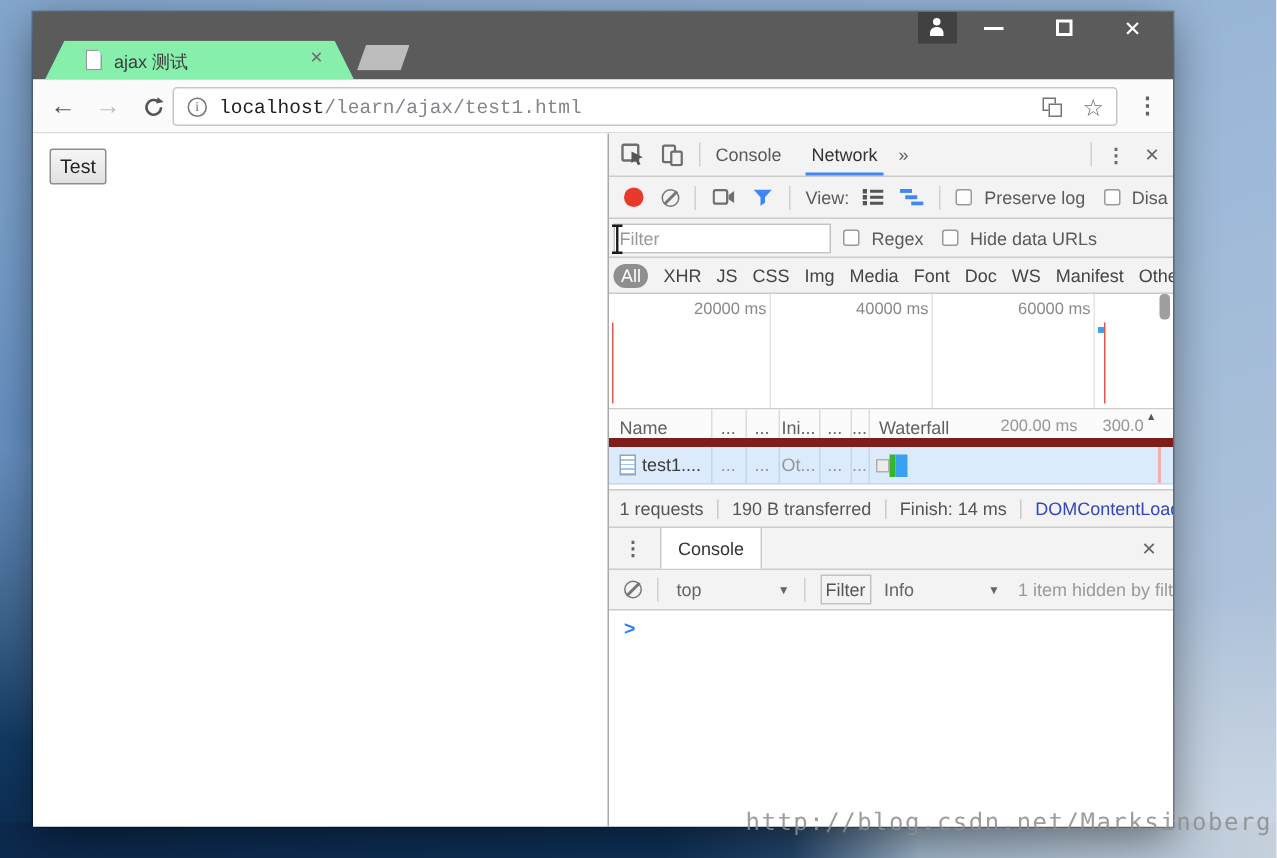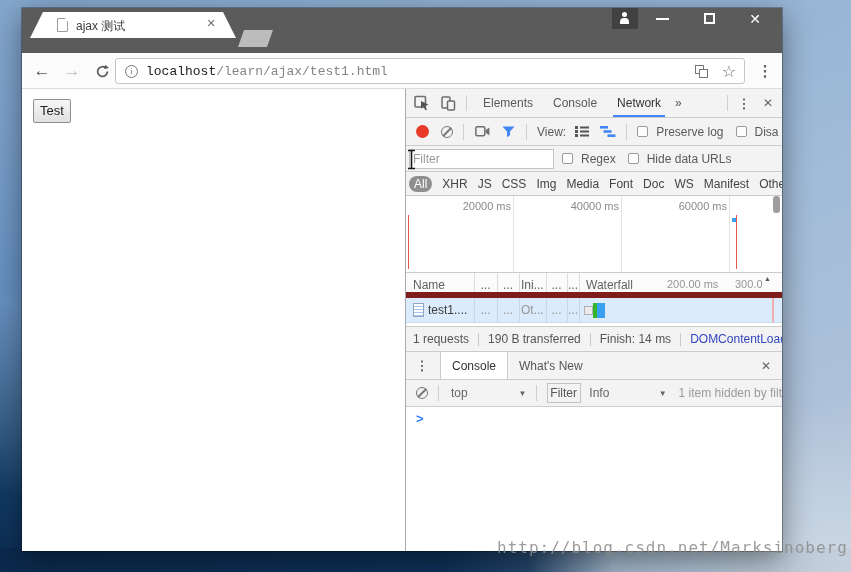--- a/index.html
+++ b/index.html
@@ -24,21 +24,21 @@
   .profile-btn { position:absolute; left:590px; top:0; width:26px; height:21px; background:#414141; }
   .person { position:absolute; left:8px; top:4px; width:9px; height:13px; }
   .person::before { content:""; position:absolute; left:2px; top:0; width:5px; height:5px; border-radius:50%; background:#fff; }
   .person::after  { content:""; position:absolute; left:0; top:6px; width:9px; height:6px; border-radius:4px 4px 0 0; background:#fff; }
   .win-btn { position:absolute; top:0; width:30px; height:21px; display:flex; align-items:center; justify-content:center; color:#fff; }
   .btn-min  { left:625px; } .btn-min i { display:block; width:13px; height:2px; background:#fff; }
   .btn-max  { left:672px; } .btn-max i { display:block; width:11px; height:11px; border:2px solid #fff; }
   .btn-close{ left:718px; font-size:14px; }
 
   .tabstrip { position:absolute; left:0; bottom:0; width:100%; height:26px; }
-  .tab { position:absolute; left:8px; bottom:15px; width:206px; height:26px; background:#ffffff;
+  .tab { position:absolute; left:8px; bottom:0; width:206px; height:26px; background:#86efac;
     clip-path:polygon(13px 0, calc(100% - 13px) 0, 100% 100%, 0 100%);
     display:flex; align-items:center; }
   .favicon { position:absolute; left:27px; top:6px; width:11px; height:14px; background:#fff;
     border:1px solid #9a9a9a; border-radius:1px; clip-path:polygon(0 0,72% 0,100% 28%,100% 100%,0 100%); }
   .tab-title { position:absolute; left:46px; top:6px; font-size:12px; color:#3c3c3c; }
   .tab-close { position:absolute; left:173px; top:5px; font-size:11px; color:#6e6e6e; width:16px; text-align:center; }
   .newtab { position:absolute; left:216px; bottom:6px; width:35px; height:17px; background:#bcbcbc;
     clip-path:polygon(6px 0, 100% 0, calc(100% - 6px) 100%, 0 100%); }
 
   .toolbar { position:relative; height:36px; background:#fbfbfb; border-bottom:1px solid #dcdcdc; }
@@ -214,21 +214,20 @@
                 <path d="M7 6 L14.6 9.8 L11.2 10.8 L13 14.4 L11.3 15.2 L9.5 11.6 L7 13.8 Z" fill="#555"></path>
               </svg>
           </span>
           <span class="dt-ic gap10">
             <svg width="15" height="15" viewBox="0 0 15 15">
                 <rect x="1" y="1" width="8" height="11" rx="1" fill="none" stroke="#6e6e6e" stroke-width="1.5"></rect>
                 <rect x="6.5" y="5" width="7" height="9" rx="1" fill="#f3f3f3" stroke="#6e6e6e" stroke-width="1.5"></rect>
               </svg>
           </span>
           <span class="vdiv gap10"></span>
-          <span class="dt-tab" style="margin-left:6px;">Elements</span>
           <span class="dt-tab">Console</span>
           <span class="dt-tab active">Network</span>
           <span class="dt-tab" style="padding:0 4px;">»</span>
           <span class="vdiv" style="margin-left:auto;"></span>
           <span class="kebab gap8">⋮</span>
           <span class="xclose gap8" style="margin-right:6px;">✕</span>
         </div>
 
         <div class="dt-row dt-nettools">
           <span class="rec-dot gap10"></span>
@@ -356,21 +355,20 @@
           <span>190 B transferred</span>
           <span class="sep"></span>
           <span>Finish: 14 ms</span>
           <span class="sep"></span>
           <span class="dcl">DOMContentLoade...</span>
         </div>
 
         <div class="dt-row drawer-tabs">
           <span class="kebab gap8">⋮</span>
           <span class="dtab active">Console</span>
-          <span class="dtab">What's New</span>
           <span class="xclose" style="margin-left:auto; margin-right:8px;">✕</span>
         </div>
 
         <div class="dt-row drawer-tools">
           <span class="block gap10"></span>
           <span class="vdiv gap10"></span>
           <span class="dropdown gap12" style="width:78px;">
             <span>top</span>
             <span class="caret">▼</span>
           </span>

